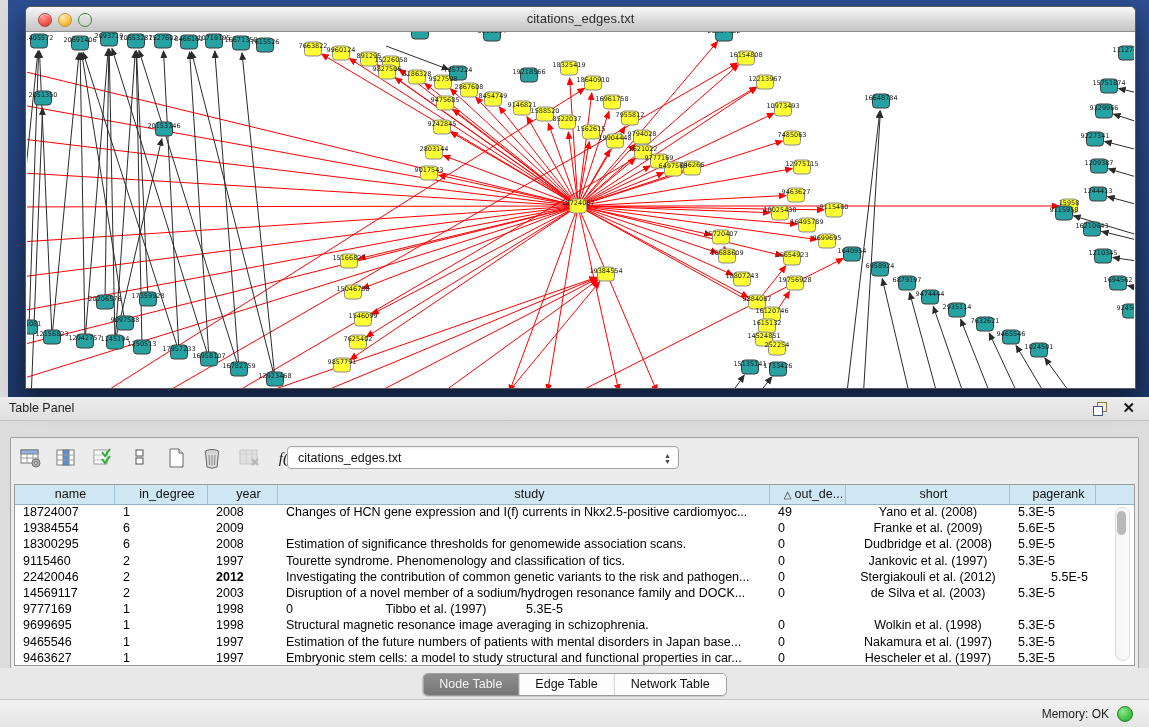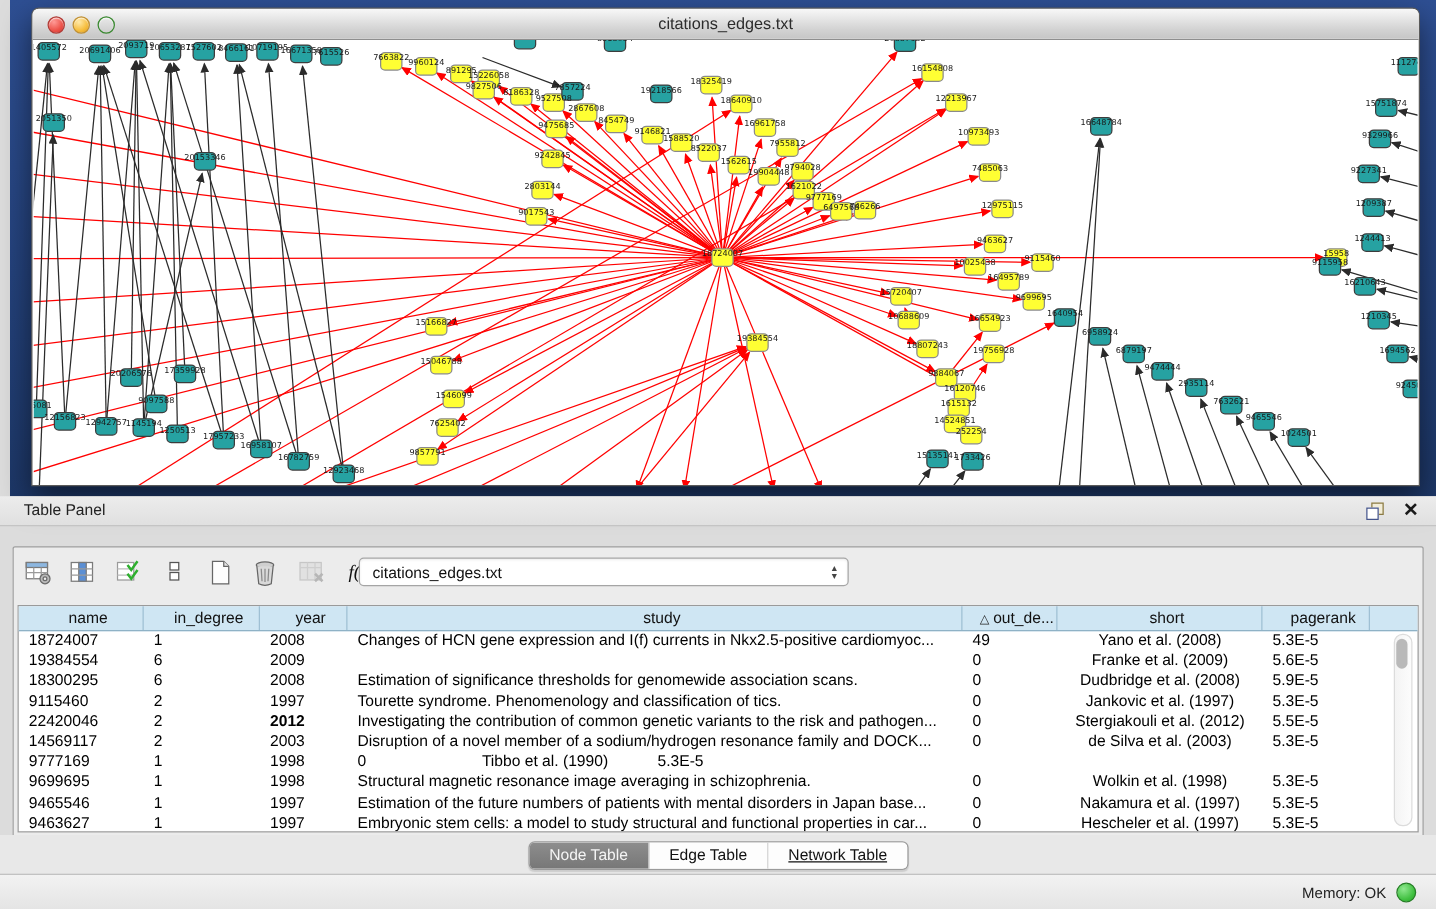--- a/index.html
+++ b/index.html
@@ -22,21 +22,21 @@
   .tl.yellow{left:32px;background:radial-gradient(circle at 35% 30%,#ffe9a8,#f6bd3c 60%,#d99a24);border:1px solid #c09034;}
   .tl.green{left:52px;background:radial-gradient(circle at 35% 30%,#b8f0b0,#55c64f 60%,#35a231;);border:1px solid #39882f;}
   .wtitle{position:absolute;left:0;right:0;top:4px;text-align:center;
     font-size:13px;color:#2c2c2c;}
   .canvas{position:absolute;left:1px;right:1px;top:25px;bottom:0;background:#fff;overflow:hidden;}
   #graph-svg{position:absolute;left:-26px;top:-31px;width:1149px;height:397px;}
 
   
   .tp-titlebar{position:absolute;left:0;top:397px;width:1149px;height:23px;
     background:linear-gradient(180deg,#ececec,#e0e0e0);border-bottom:1px solid #c4c4c4;}
-  .tp-title{position:absolute;left:19px;top:4px;font-size:12.5px;color:#222;text-align:center;}
+  .tp-title{position:absolute;left:9px;top:4px;font-size:12.5px;color:#222;text-align:center;}
   .tp-float{position:absolute;right:42px;top:5px;width:14px;height:13px;cursor:pointer;}
   .tp-float .sq1{position:absolute;left:4px;top:0;width:8px;height:8px;border:1px solid #8a7a44;background:#f2edd8;}
   .tp-float .sq2{position:absolute;left:0;top:4px;width:8px;height:8px;border:1px solid #44548a;background:#fff;}
   .tp-close{position:absolute;right:14px;top:2px;font-size:15px;font-weight:bold;color:#1a1a1a;cursor:pointer;}
 
   .inner-panel{position:absolute;left:10px;top:437px;width:1127px;height:231px;
     border:1px solid #9f9f9f;border-radius:2px;background:#ececec;
     box-shadow:0 1px 0 rgba(255,255,255,.8);}
   .toolbar{position:absolute;left:4px;top:5px;height:36px;right:4px;}
   .tbtn{display:inline-block;vertical-align:top;width:28px;height:30px;margin:1px 2px;
@@ -65,21 +65,21 @@
     background:linear-gradient(90deg,#f4f4f4,#fcfcfc);border:1px solid #dcdcdc;border-radius:7px;}
   .vthumb{position:absolute;left:1px;top:3px;width:9px;height:24px;background:#b9b9b9;border-radius:5px;}
 
   
   .tabbar{position:absolute;left:0;top:668px;width:1149px;height:31px;background:#e8e8e8;}
   .seg{position:absolute;left:50%;transform:translateX(-50%);top:5px;height:21px;display:flex;
     border:1px solid #9b9b9b;border-radius:5px;overflow:hidden;background:#fff;
     box-shadow:0 1px 1px rgba(0,0,0,.12);}
   .seg .tab{padding:0 16px;font-size:12.5px;line-height:21px;color:#111;background:#fdfdfd;
     border-right:1px solid #c9c9c9;cursor:pointer;}
-  .seg .tab:last-child{border-right:none;text-decoration:underline;}
+  .seg .tab:last-child{border-right:none;}
   .seg .tab.sel{background:linear-gradient(180deg,#8d8d8d,#777);color:#f4f4f4;}
 
   
   .statusbar{position:absolute;left:0;top:699px;width:1149px;height:28px;
     background:linear-gradient(180deg,#f2f2f2,#e4e4e4);border-top:1px solid #c2c2c2;}
   .mem{position:absolute;right:40px;top:7px;font-size:12px;color:#222;}
   .memdot{position:absolute;right:16px;top:6px;width:14px;height:14px;border-radius:50%;
     background:radial-gradient(circle at 35% 30%,#8fe88f,#3fbf3f 65%,#2f9f2f);border:1px solid #267e26;}
 </style>
 </head>
@@ -574,37 +574,37 @@
           <div class="td center" style="width: 164px;">Jankovic et al. (1997)</div>
           <div class="td" style="width: 86px;">5.3E-5</div>
         </div>
         <div class="tr">
           <div class="td" style="width: 100px;">22420046</div>
           <div class="td" style="width: 93px;">2</div>
           <div class="td" style="width: 70px; font-weight: bold;">2012</div>
           <div class="td" style="width: 492px;">Investigating the contribution of common genetic variants to the risk and pathogen...</div>
           <div class="td" style="width: 76px;">0</div>
           <div class="td center" style="width: 164px;">Stergiakouli et al. (2012)</div>
-          <div class="td" style="width: 86px;">5.5E-5</div>
+          <div class="td" style="width: 86px; margin-left: 33px;">5.5E-5</div>
         </div>
         <div class="tr">
           <div class="td" style="width: 100px;">14569117</div>
           <div class="td" style="width: 93px;">2</div>
           <div class="td" style="width: 70px;">2003</div>
           <div class="td" style="width: 492px;">Disruption of a novel member of a sodium/hydrogen resonance family and DOCK...</div>
           <div class="td" style="width: 76px;">0</div>
           <div class="td center" style="width: 164px;">de Silva et al. (2003)</div>
           <div class="td" style="width: 86px;">5.3E-5</div>
         </div>
         <div class="tr">
           <div class="td" style="width: 100px;">9777169</div>
           <div class="td" style="width: 93px;">1</div>
           <div class="td" style="width: 70px;">1998</div>
           <div class="td" style="width: 76px;">0</div>
-          <div class="td center" style="width: 164px;">Tibbo et al. (1990)</div>
+          <div class="td center" style="width: 164px;">Tibbo et al. (1997)</div>
           <div class="td" style="width: 86px;">5.3E-5</div>
         </div>
         <div class="tr">
           <div class="td" style="width: 100px;">9699695</div>
           <div class="td" style="width: 93px;">1</div>
           <div class="td" style="width: 70px;">1998</div>
           <div class="td" style="width: 492px;">Structural magnetic resonance image averaging in schizophrenia.</div>
           <div class="td" style="width: 76px;">0</div>
           <div class="td center" style="width: 164px;">Wolkin et al. (1998)</div>
           <div class="td" style="width: 86px;">5.3E-5</div>

